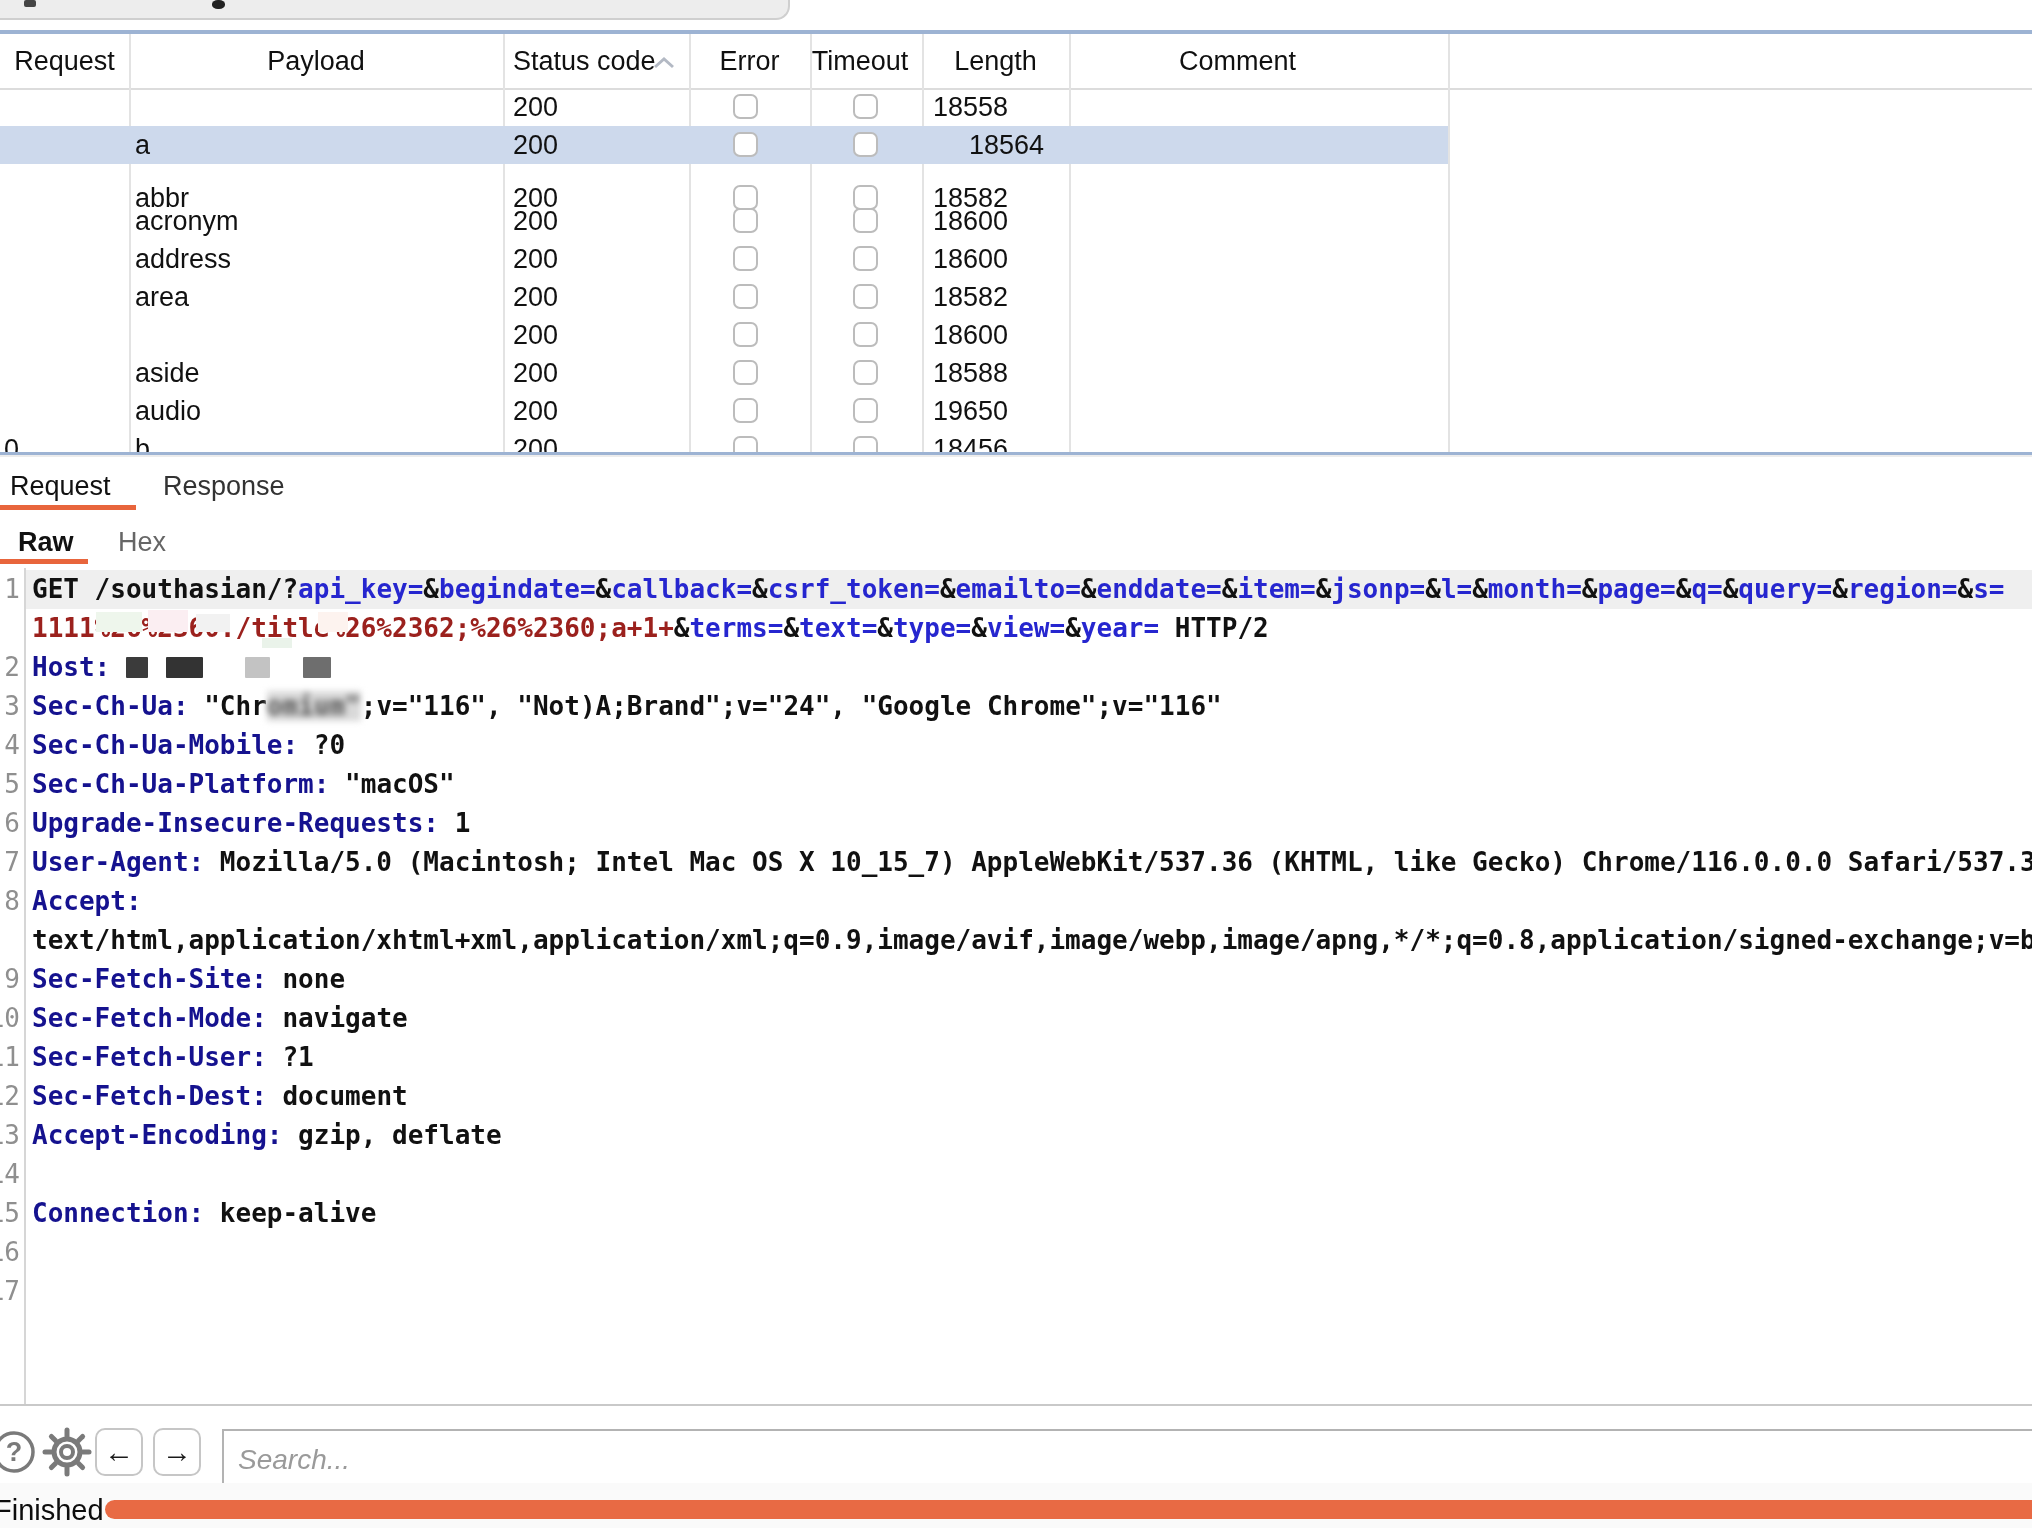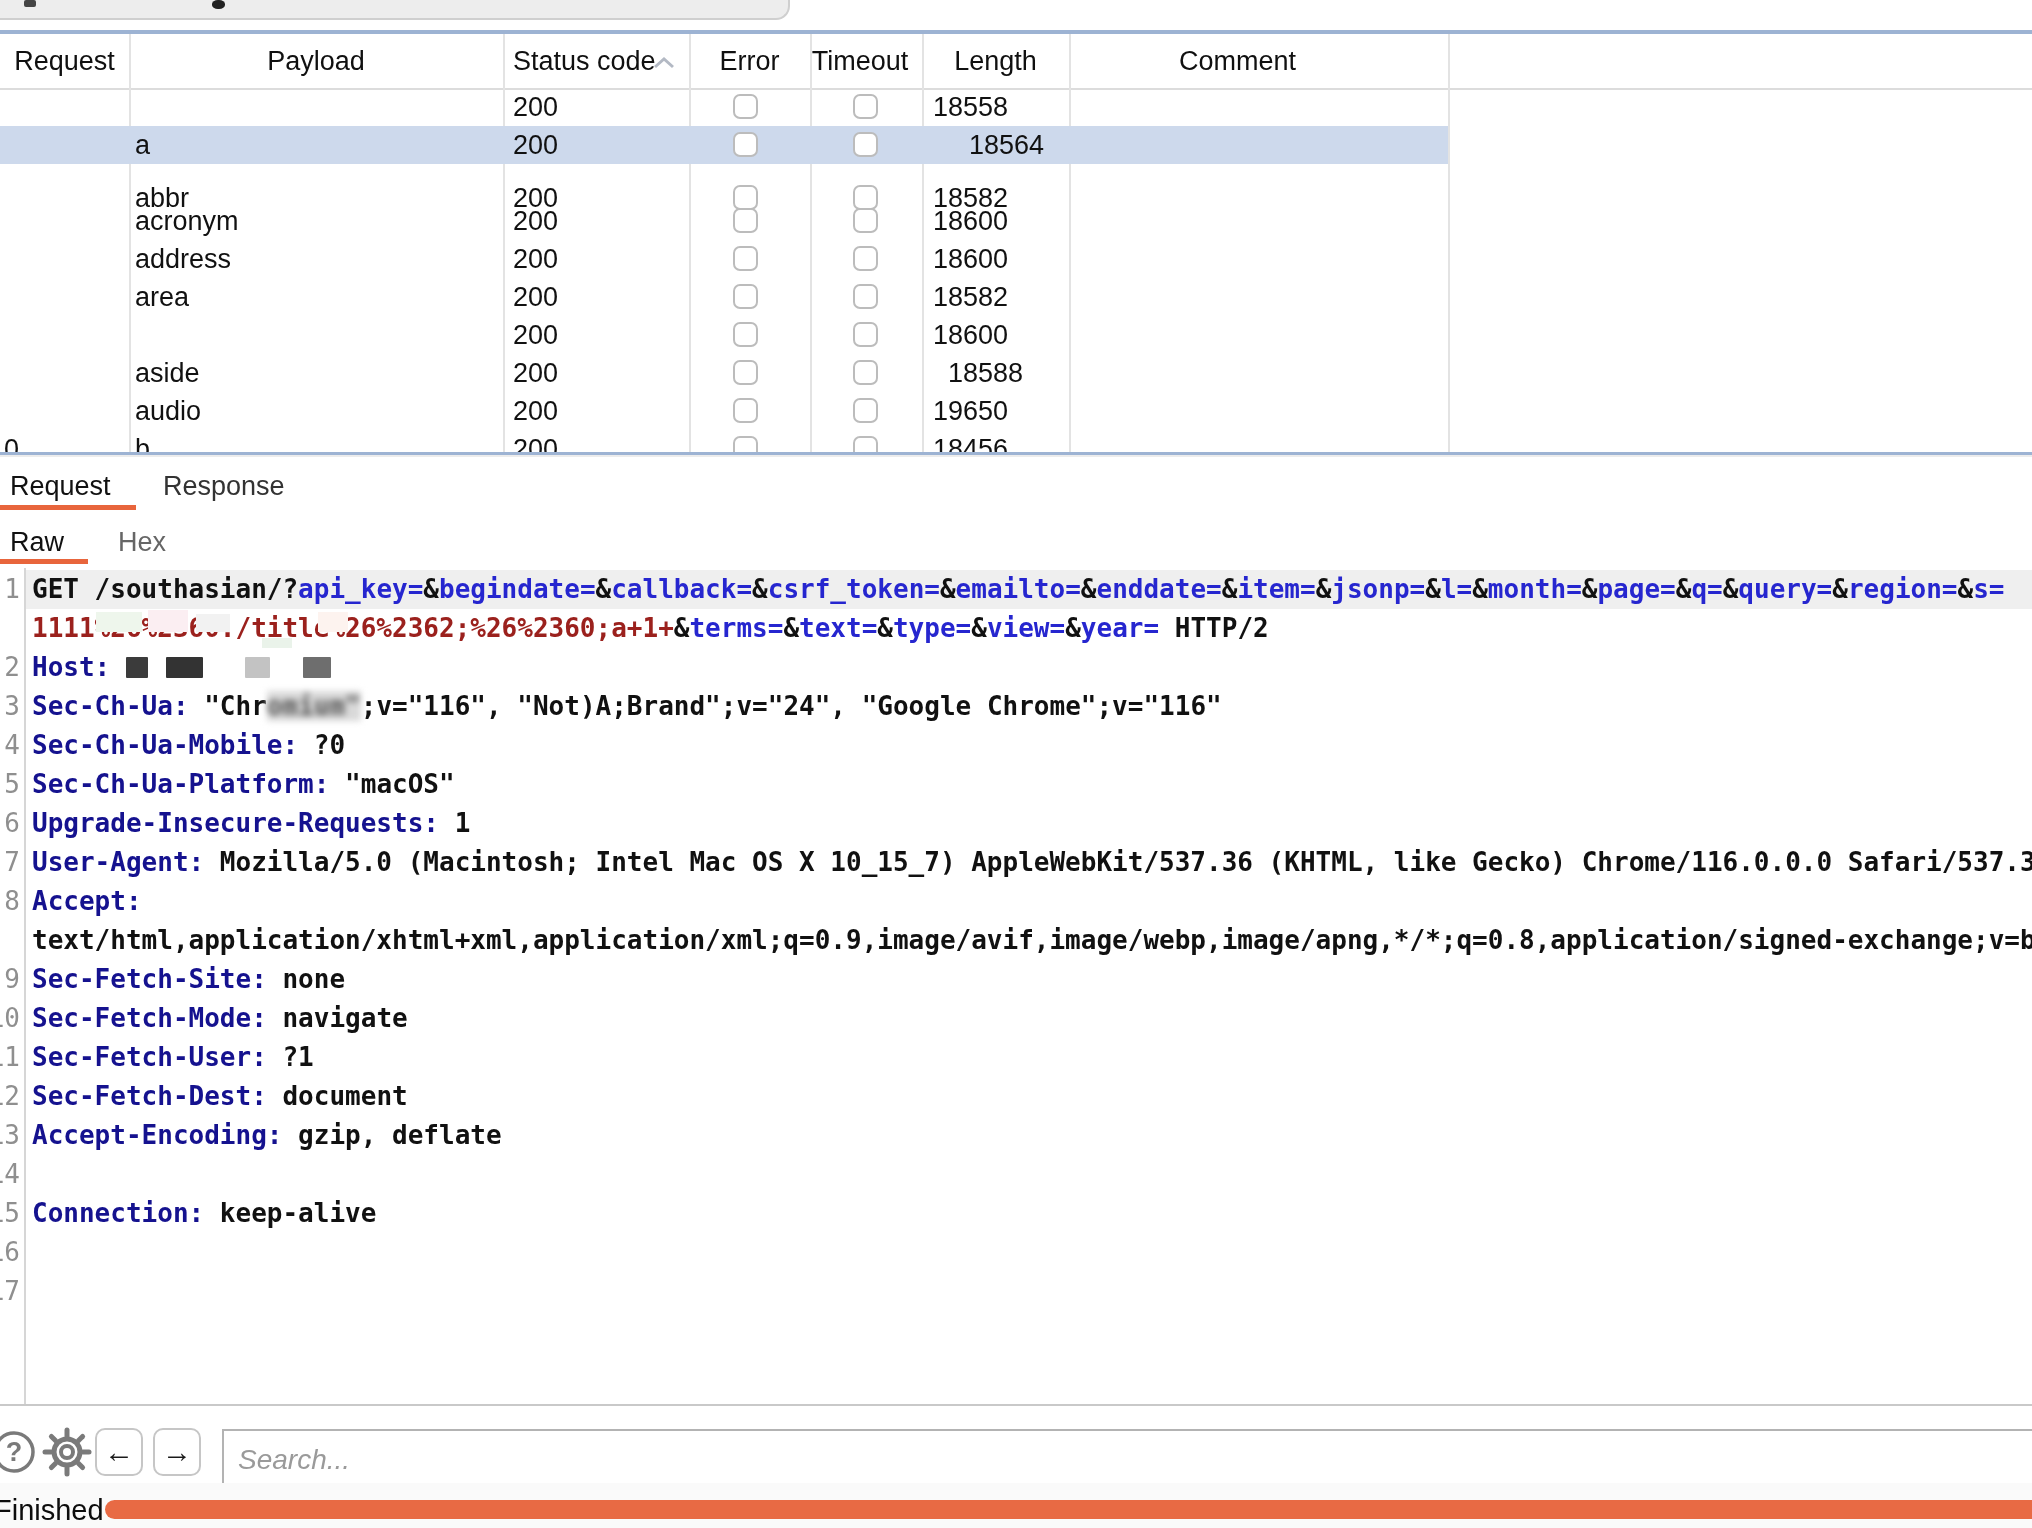--- a/index.html
+++ b/index.html
@@ -159,21 +159,21 @@
       <div class="tcell" style="left: 503px; width: 186px; padding-left: 10px;">200</div>
       <div class="tcell" style="left: 922px; width: 147px; padding-left: 11px;">18600</div>
       <div class="tcell" style="left: 1069px; width: 379px; padding-left: 6px;"></div>
       <span class="cb" style="left: 733px;"></span>
       <span class="cb" style="left: 853px;"></span>
     </div>
     <div class="trow" style="top: 266px;">
       <div class="tcell" style="left: 0px; width: 129px; padding-left: 4px;"></div>
       <div class="tcell" style="left: 129px; width: 374px; padding-left: 6px;">aside</div>
       <div class="tcell" style="left: 503px; width: 186px; padding-left: 10px;">200</div>
-      <div class="tcell" style="left: 922px; width: 147px; padding-left: 26px;">18588</div>
+      <div class="tcell" style="left: 922px; width: 147px; padding-left: 11px;">18588</div>
       <div class="tcell" style="left: 1069px; width: 379px; padding-left: 6px;"></div>
       <span class="cb" style="left: 733px;"></span>
       <span class="cb" style="left: 853px;"></span>
     </div>
     <div class="trow" style="top: 304px;">
       <div class="tcell" style="left: 0px; width: 129px; padding-left: 4px;"></div>
       <div class="tcell" style="left: 129px; width: 374px; padding-left: 6px;">audio</div>
       <div class="tcell" style="left: 503px; width: 186px; padding-left: 10px;">200</div>
       <div class="tcell" style="left: 922px; width: 147px; padding-left: 11px;">19650</div>
       <div class="tcell" style="left: 1069px; width: 379px; padding-left: 6px;"></div>
@@ -191,21 +191,21 @@
     </div>
   </div>
 
 <div class="abs" id="split1"></div>
 <div class="abs" id="split2"></div>
 
 <div class="tab" style="left:10px;top:471px;">Request</div>
 <div class="tab inactive" style="left:163px;top:471px;">Response</div>
 <div class="underline" style="left:0;top:505px;width:136px;"></div>
 
-<div class="tab" style="left:10px;top:527px;">Raw</div>
+<div class="tab" style="left:18px;top:527px;font-weight:bold;">Raw</div>
 <div class="tab gray" style="left:118px;top:527px;">Hex</div>
 <div class="underline" style="left:0;top:559px;width:88px;"></div>
 
 <div class="abs" id="editor">
   <div id="cur-line"></div>
   <div id="gutter-line"></div>
   <div id="elines">
       <div class="eline" style="top: 2px;"><span class="num">1</span><span class="txt"><span>GET /southasian/?</span><span class="sg-b">api_key=</span><span>&amp;</span><span class="sg-b">begindate=</span><span>&amp;</span><span class="sg-b">callback=</span><span>&amp;</span><span class="sg-b">csrf_token=</span><span>&amp;</span><span class="sg-b">emailto=</span><span>&amp;</span><span class="sg-b">enddate=</span><span>&amp;</span><span class="sg-b">item=</span><span>&amp;</span><span class="sg-b">jsonp=</span><span>&amp;</span><span class="sg-b">l=</span><span>&amp;</span><span class="sg-b">month=</span><span>&amp;</span><span class="sg-b">page=</span><span>&amp;</span><span class="sg-b">q=</span><span>&amp;</span><span class="sg-b">query=</span><span>&amp;</span><span class="sg-b">region=</span><span>&amp;</span><span class="sg-b">s=</span></span></div>
       <div class="eline" style="top: 41px;"><span class="num"></span><span class="txt"><span class="sg-r">1111%26%2360:/title%26%2362;%26%2360;a+1+</span><span>&amp;</span><span class="sg-b">terms=</span><span>&amp;</span><span class="sg-b">text=</span><span>&amp;</span><span class="sg-b">type=</span><span>&amp;</span><span class="sg-b">view=</span><span>&amp;</span><span class="sg-b">year=</span><span> HTTP/2</span></span></div>
       <div class="eline" style="top: 80px;"><span class="num">2</span><span class="txt"><span class="sg-h">Host:</span><span> </span><span class="hblock" style="width: 22px; background: rgb(59, 59, 59);"></span><span class="hblock" style="width: 18px;"></span><span class="hblock" style="width: 37px; background: rgb(51, 51, 51);"></span><span class="hblock" style="width: 42px;"></span><span class="hblock" style="width: 25px; background: rgb(195, 195, 195);"></span><span class="hblock" style="width: 33px;"></span><span class="hblock" style="width: 28px; background: rgb(110, 110, 110);"></span></span></div>

